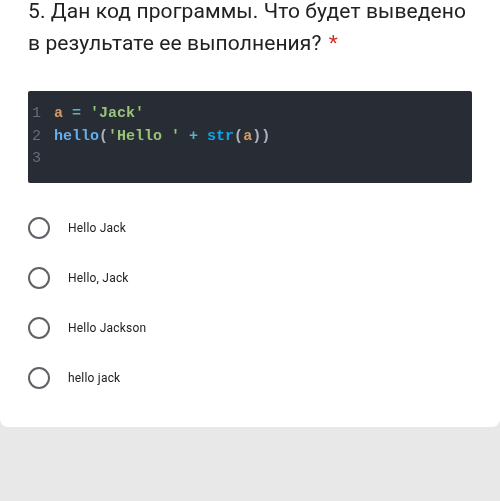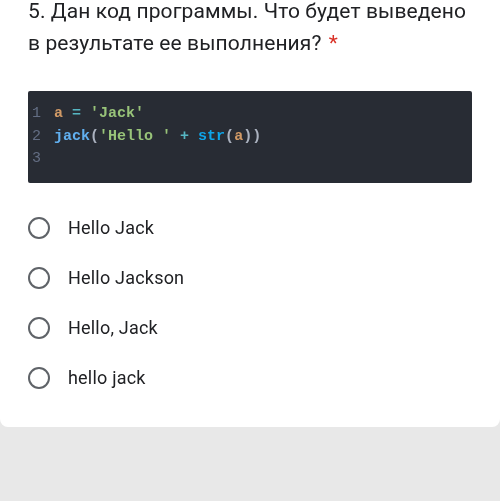--- a/index.html
+++ b/index.html
@@ -77,21 +77,21 @@
     }
     .radio {
       width: 22px;
       height: 22px;
       border: 2px solid #5f6368;
       border-radius: 50%;
       margin-right: 18px;
       flex-shrink: 0;
     }
     .option-label {
-      font-size: 18px;
+      font-size: 12px;
       color: #202124;
       letter-spacing: 0.2px;
     }
   </style>
 </head>
 <body>
 
 <div class="card">
   <div class="question-text">
     <span>5.</span>
@@ -99,39 +99,39 @@
     <span class="required">*</span>
   </div>
 
   <div class="code-block" id="code-block">
       <div class="code-line">
         <span class="line-num">1</span>
         <span class="code-content"><span class="c-var">a</span><span class="c-plain"> </span><span class="c-op">=</span><span class="c-plain"> </span><span class="c-str">'Jack'</span></span>
       </div>
       <div class="code-line">
         <span class="line-num">2</span>
-        <span class="code-content"><span class="c-func">jack</span><span class="c-paren">(</span><span class="c-str">'Hello '</span><span class="c-plain"> </span><span class="c-op">+</span><span class="c-plain"> </span><span class="c-builtin">str</span><span class="c-paren">(</span><span class="c-var">a</span><span class="c-paren">))</span></span>
+        <span class="code-content"><span class="c-func">hello</span><span class="c-paren">(</span><span class="c-str">'Hello '</span><span class="c-plain"> </span><span class="c-op">+</span><span class="c-plain"> </span><span class="c-builtin">str</span><span class="c-paren">(</span><span class="c-var">a</span><span class="c-paren">))</span></span>
       </div>
       <div class="code-line">
         <span class="line-num">3</span>
         <span class="code-content"></span>
       </div>
     </div>
 
   <div class="options" id="options">
       <div class="option">
         <div class="radio"></div>
         <span class="option-label">Hello Jack</span>
       </div>
       <div class="option">
         <div class="radio"></div>
-        <span class="option-label">Hello Jackson</span>
+        <span class="option-label">Hello, Jack</span>
       </div>
       <div class="option">
         <div class="radio"></div>
-        <span class="option-label">Hello, Jack</span>
+        <span class="option-label">Hello Jackson</span>
       </div>
       <div class="option">
         <div class="radio"></div>
         <span class="option-label">hello jack</span>
       </div>
     </div>
 </div>
 
 </body></html>

